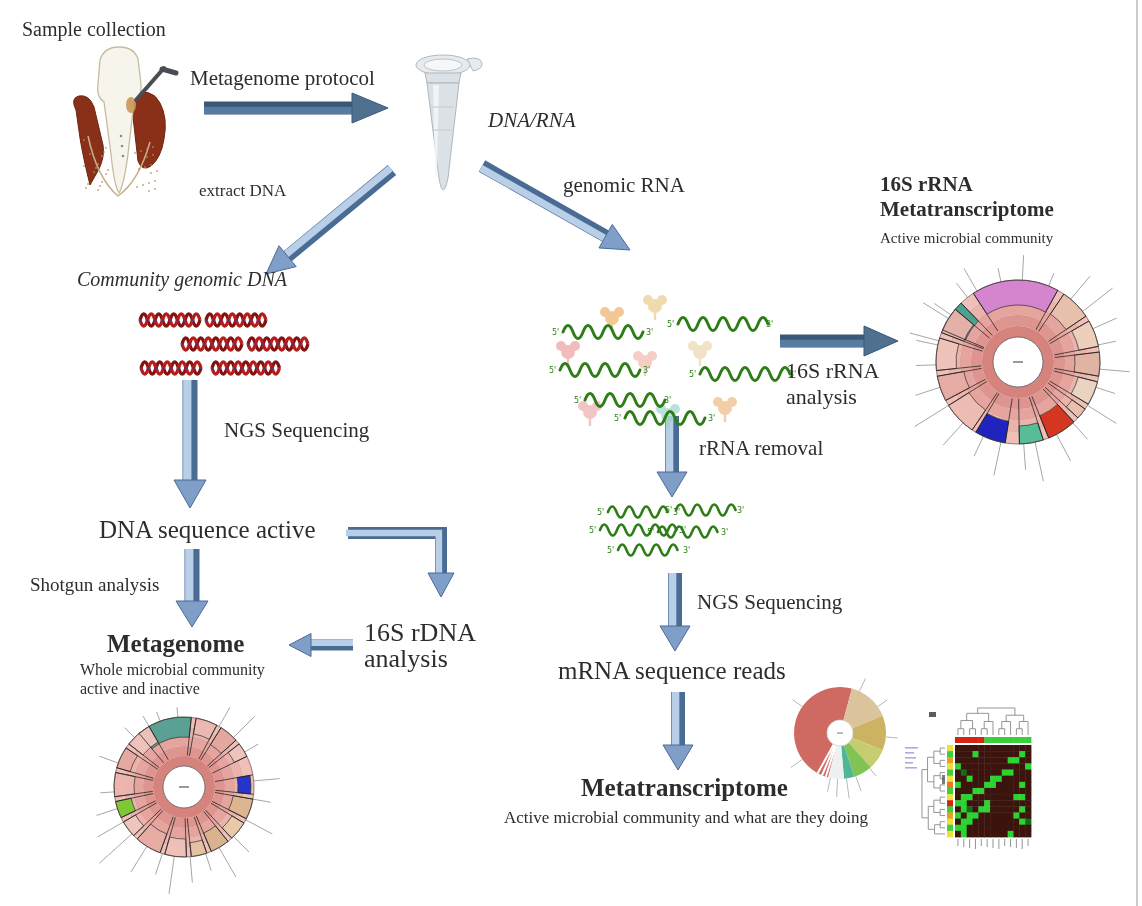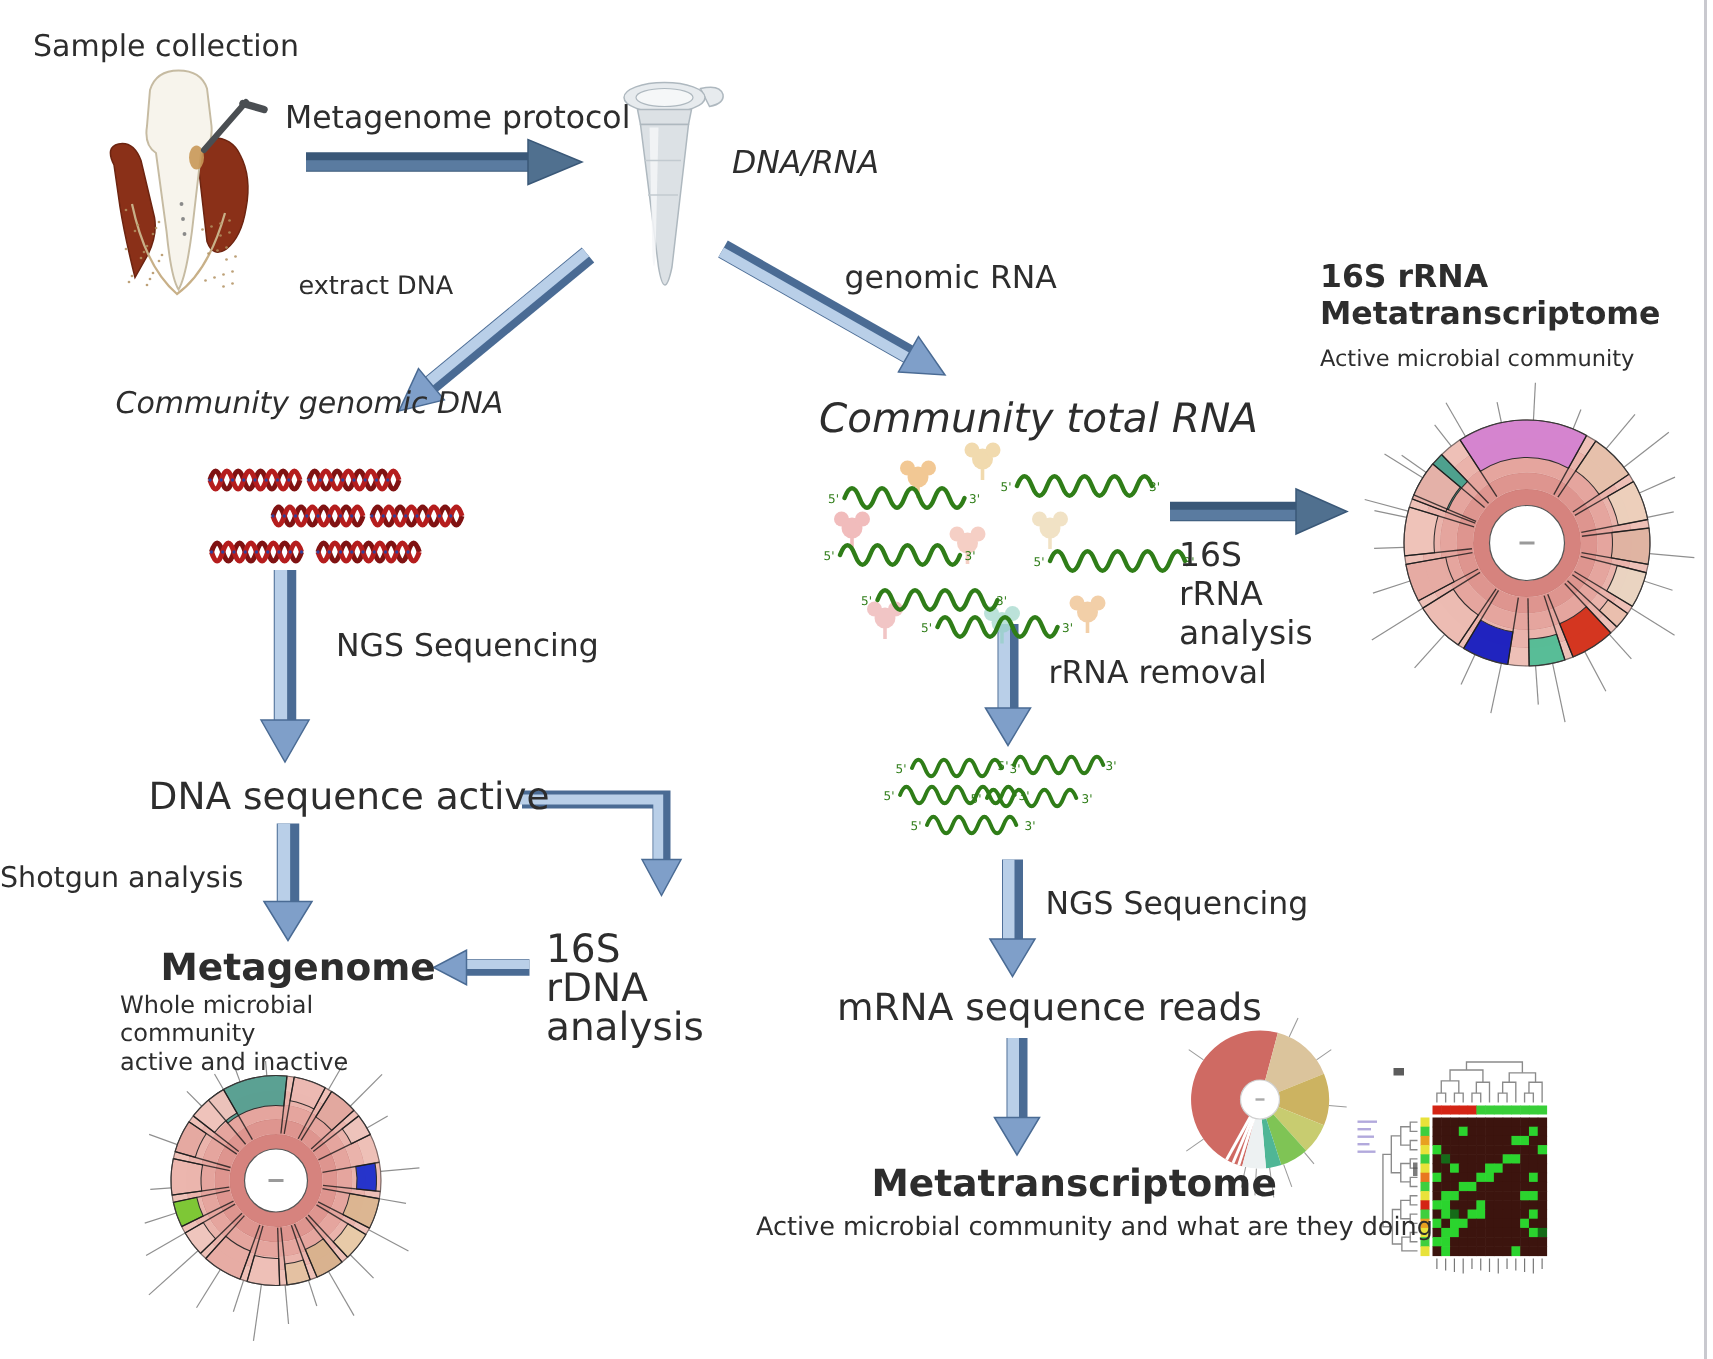--- a/index.html
+++ b/index.html
@@ -1,20 +1,20 @@
 <!DOCTYPE html>
 <html><head>
 <meta charset="utf-8">
 <style>
   html,body{margin:0;padding:0;background:#ffffff;}
   #stage{position:relative;width:1142px;height:906px;background:#ffffff;overflow:hidden;
          font-family:"DejaVu Sans","Liberation Sans",sans-serif;color:#2d2d2d;}
   #figure-layer{position:absolute;left:0;top:0;width:1142px;height:906px;}
-  .t{position:absolute;white-space:nowrap;}
-  .italic{font-style:italic;}
+  .t{position:absolute;white-space:nowrap;font-family:Liberation Serif, serif;}
+  .italic{font-style:italic;margin-top:12px;}
   .bold{font-weight:bold;}
   .center{text-align:left;white-space:normal;}
   #right-border{position:absolute;top:0;height:906px;width:2px;}
 </style>
 </head>
 <body>
 
 <div id="stage">
 
   <svg id="figure-layer" viewBox="0 0 1142 906" xmlns="http://www.w3.org/2000/svg">
@@ -746,32 +746,31 @@
 
   <div class="t" style="left:22px;top:18px;font-size:20px">Sample collection</div>
   <div class="t" style="left:190px;top:66px;font-size:21px">Metagenome protocol</div>
   <div class="t italic" style="left:488px;top:96px;font-size:21px">DNA/RNA</div>
   <div class="t" style="left:199px;top:181px;font-size:17px">extract DNA</div>
   <div class="t" style="left:563px;top:173px;font-size:21px">genomic RNA</div>
 
   <div class="t italic" style="left:77px;top:256px;font-size:20px">Community genomic DNA</div>
   <div class="t" style="left:224px;top:418px;font-size:21px">NGS Sequencing</div>
   <div class="t" style="left:99px;top:516px;font-size:25px">DNA sequence active</div>
-  <div class="t" style="left:0;top:574px;font-size:19px">Shotgun analysis</div>
+  <div class="t" style="left:30px;top:574px;font-size:19px">Shotgun analysis</div>
   <div class="t bold" style="left:107px;top:630px;font-size:25px">Metagenome</div>
   <div class="t center" style="left:80px;top:660px;width:222px;font-size:16px;line-height:19px">
     <div>Whole microbial community</div>
     <div>active and inactive</div>
   </div>
   <div class="t center" style="left:364px;top:620px;width:120px;font-size:26px;line-height:26px">
     <div>16S rDNA</div>
     <div>analysis</div>
   </div>
 
-  <div class="t italic" style="left:546px;top:264px;font-size:27px">Community total RNA</div>
   <div class="t center" style="left:786px;top:358px;width:104px;font-size:22px;line-height:26px">
     <div>16S rRNA</div>
     <div>analysis</div>
   </div>
   <div class="t" style="left:699px;top:436px;font-size:21px">rRNA removal</div>
   <div class="t" style="left:697px;top:590px;font-size:21px">NGS Sequencing</div>
   <div class="t" style="left:558px;top:657px;font-size:25px">mRNA sequence reads</div>
 
   <div class="t center" style="left:880px;top:172px;width:238px">
     <div class="bold" style="font-size:21px;line-height:25px">16S rRNA</div>

